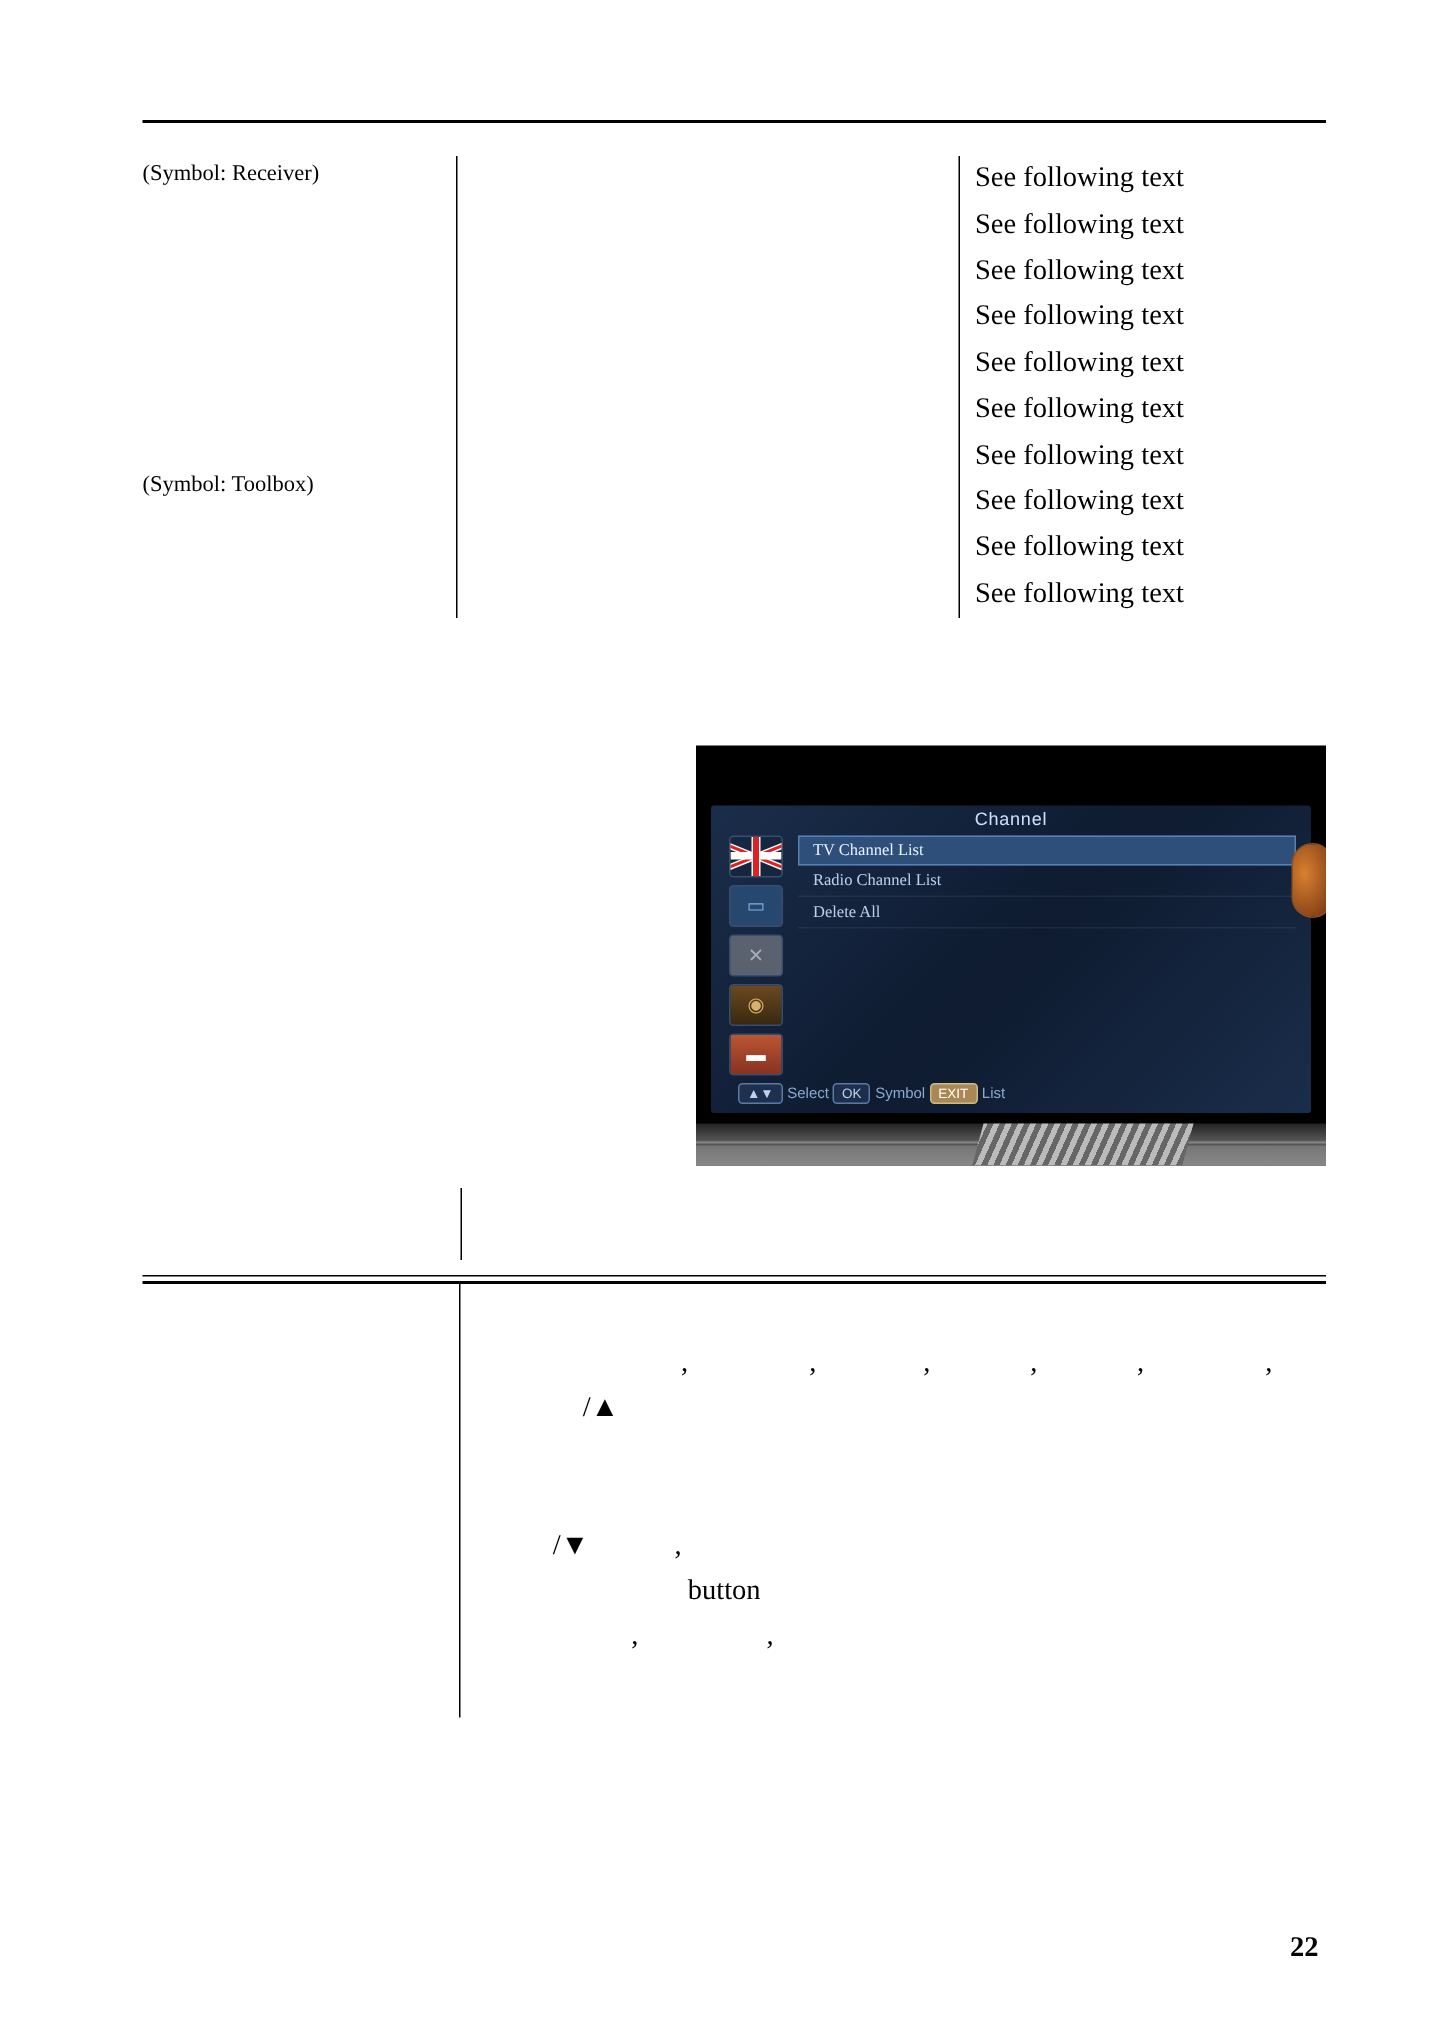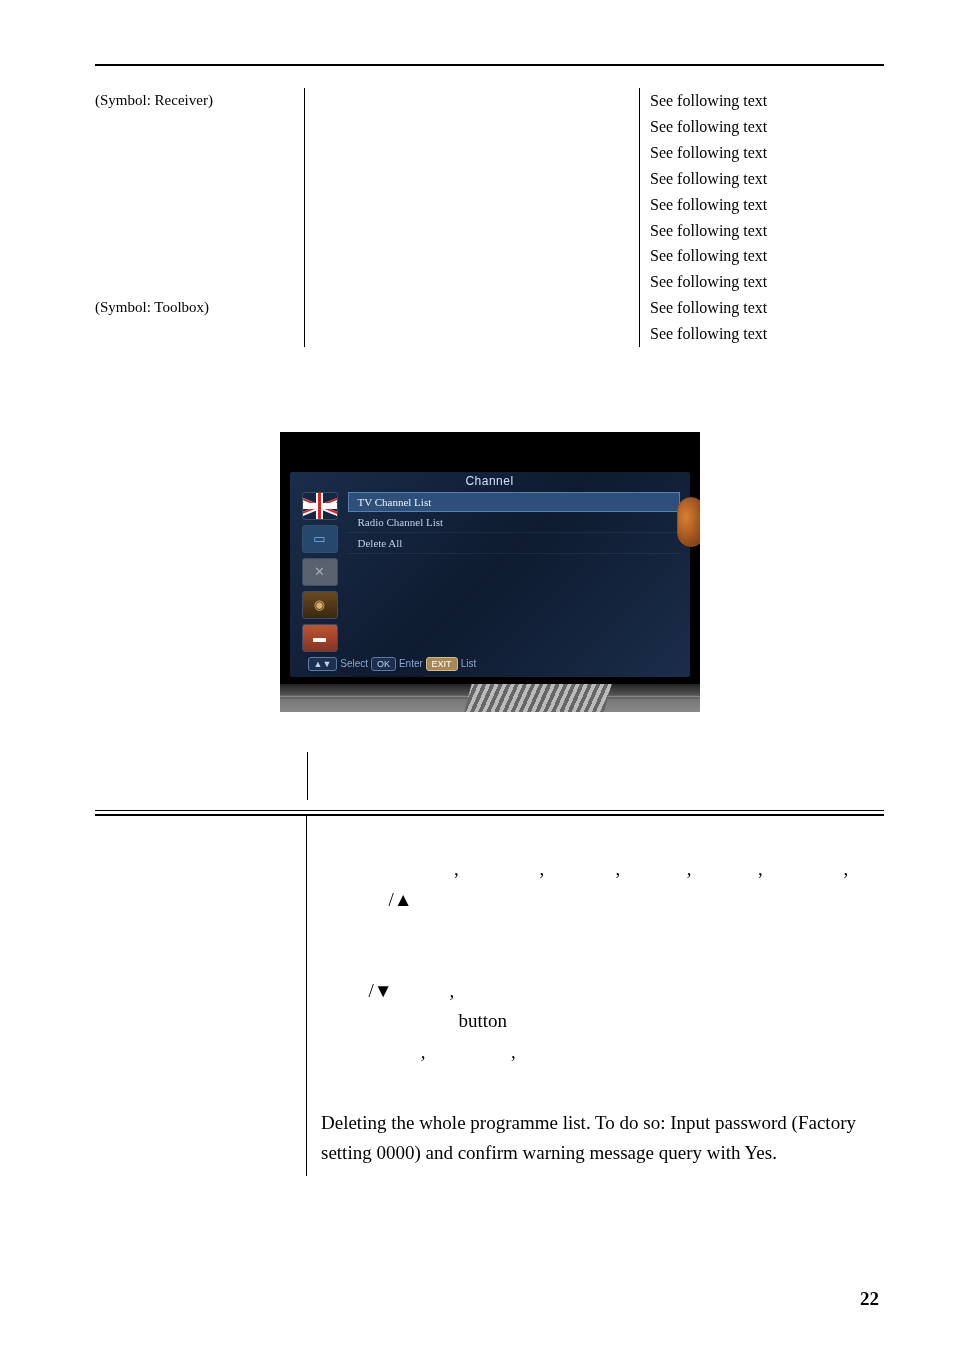--- a/index.html
+++ b/index.html
@@ -6,21 +6,21 @@
     html, body { background: #fff; }
     body {
       width: 954px;
       height: 1350px;
       font-family: "Times New Roman", Times, serif;
       font-size: 19px;
       color: #000;
       position: relative;
     }
     .page {
-      padding: 64px 70px 0 95px;
+      padding: 80px 70px 0 95px;
     }
     .hr-top {
       border: none;
       border-top: 2.5px solid #000;
       margin-bottom: 22px;
     }
 
     .top-table {
       display: flex;
     }
@@ -34,30 +34,30 @@
     .top-left .sym {
       display: block;
     }
     .top-mid {
       width: 335px;
       border-right: 1px solid #000;
     }
     .top-right {
       flex: 1;
       padding-left: 10px;
-      font-size: 16px;
+      font-size: 19px;
       line-height: 1.62;
     }
     .top-left-spacer-1 { height: 183px; }
 
     .screenshot-wrap {
       margin-top: 85px;
-      margin-bottom: 40px;
-      display: flex;
-      justify-content: center;
+      margin-bottom: 15px;
+      display: flex;
+      justify-content: flex-end;
     }
     .screenshot {
       width: 420px;
       height: 280px;
       background: #000;
       position: relative;
       overflow: hidden;
     }
     .tv-inner {
       position: absolute;
@@ -287,21 +287,21 @@
           <div class="sicon tv2">▬</div>
         </div>
         <div class="tv-list">
           <div class="row sel">TV Channel List</div>
           <div class="row">Radio Channel List</div>
           <div class="row">Delete All</div>
         </div>
         <div class="tv-right-curve"></div>
         <div class="tv-footer">
           <span class="badge">▲▼</span><span>Select</span>
-          <span class="badge">OK</span><span>Enter</span>
+          <span class="badge">OK</span><span>Symbol</span>
           <span class="badge back">EXIT</span><span>List</span>
         </div>
       </div>
       <div class="screenshot-bottom"></div>
     </div>
   </div>
 
   <div class="stub-wrap">
     <div class="stub-left"></div>
     <div class="stub-divider"></div>
@@ -317,23 +317,17 @@
           <span>                  ,                 ,               ,              ,              ,                 ,</span>
           <span style="padding-left:20px;">/▲</span>
         </div>
         <div style="white-space:pre;">
           <span>/▼            ,</span>
           <span style="padding-left:90px;">button</span>
           <span>           ,                  ,</span>
         </div>
       </div>
     </div>
-    <div class="bottom-row" style="border-top:none;">
-      <div class="bottom-left"></div>
-      <div class="bottom-right" style="padding-top:2px;">
-        <span>Deleting the whole programme list. To do so: Input password (Factory setting 0000) and confirm warning message query with Yes.</span>
-      </div>
-    </div>
   </div>
 
 </div>
 
 <div class="page-num">22</div>
 
 </body></html>

